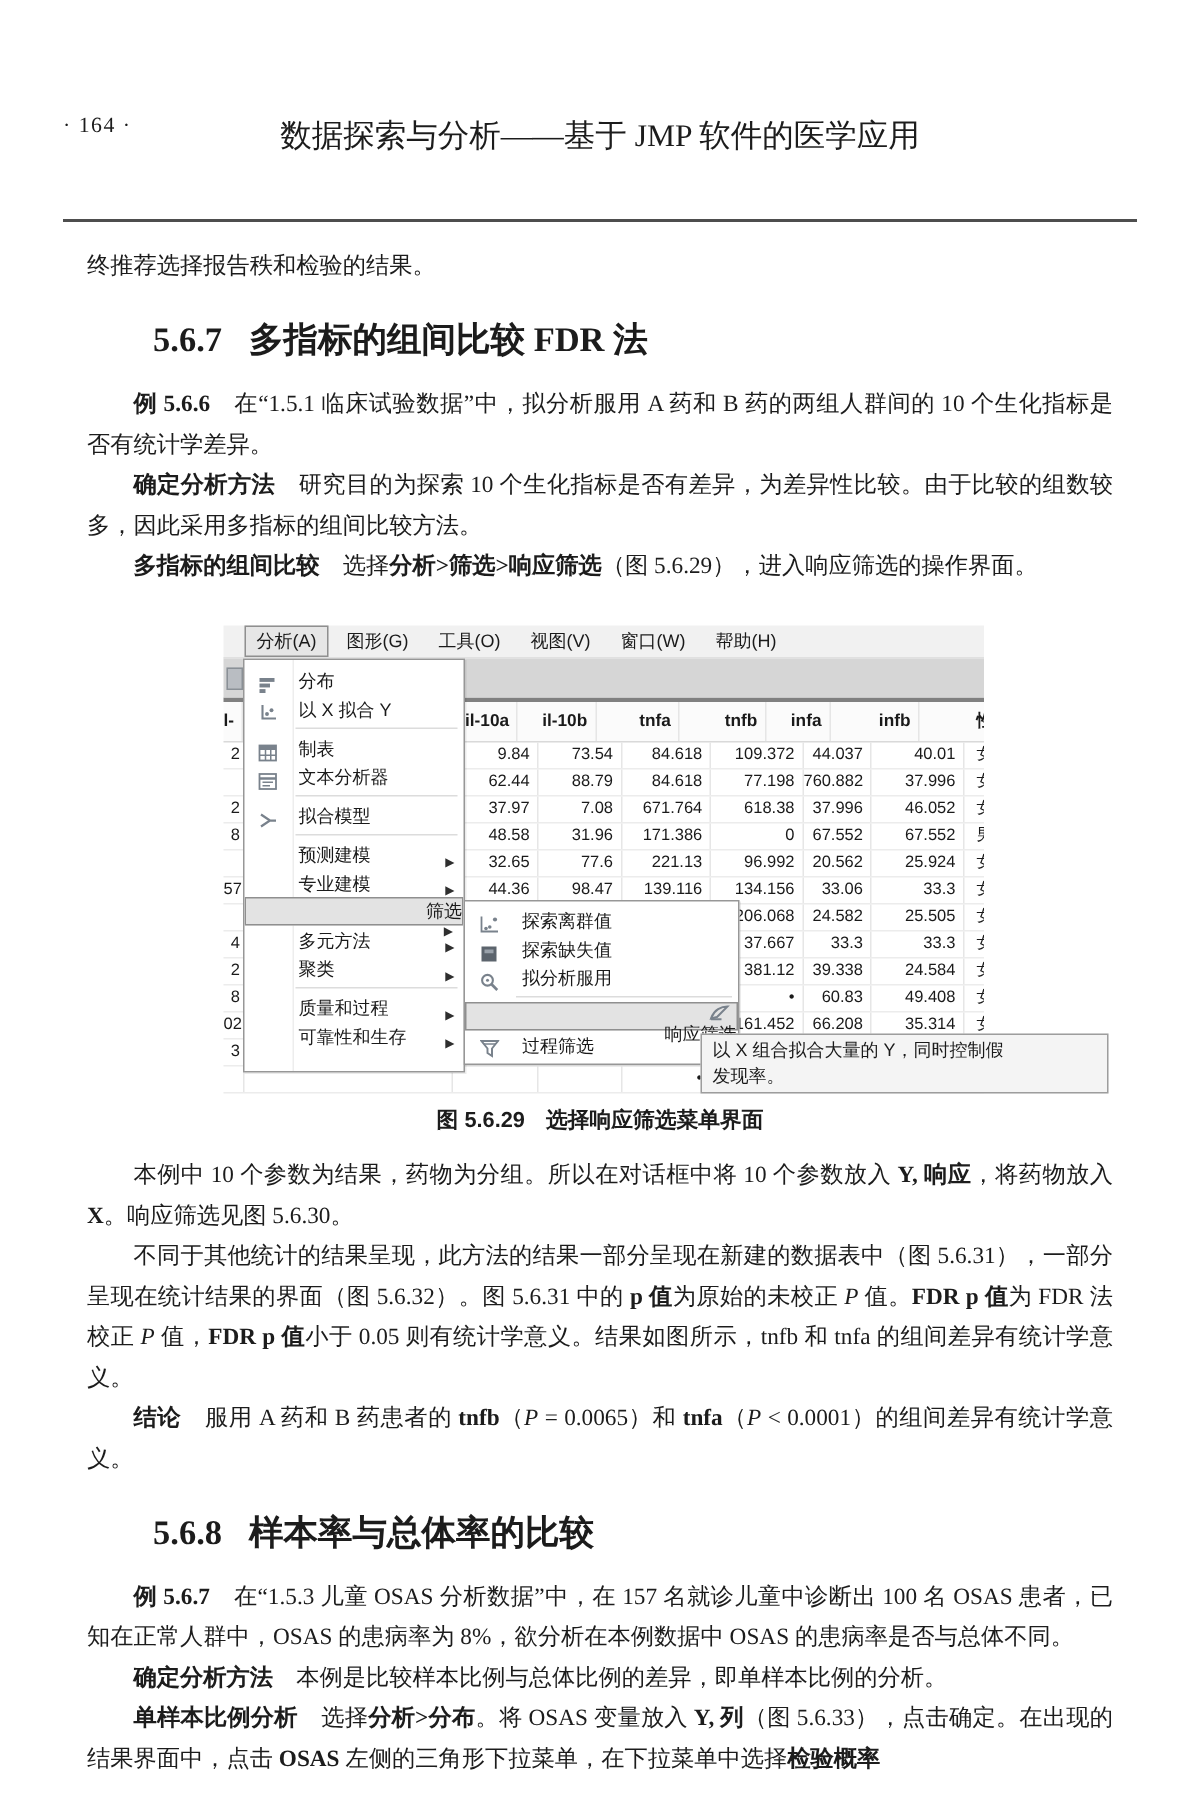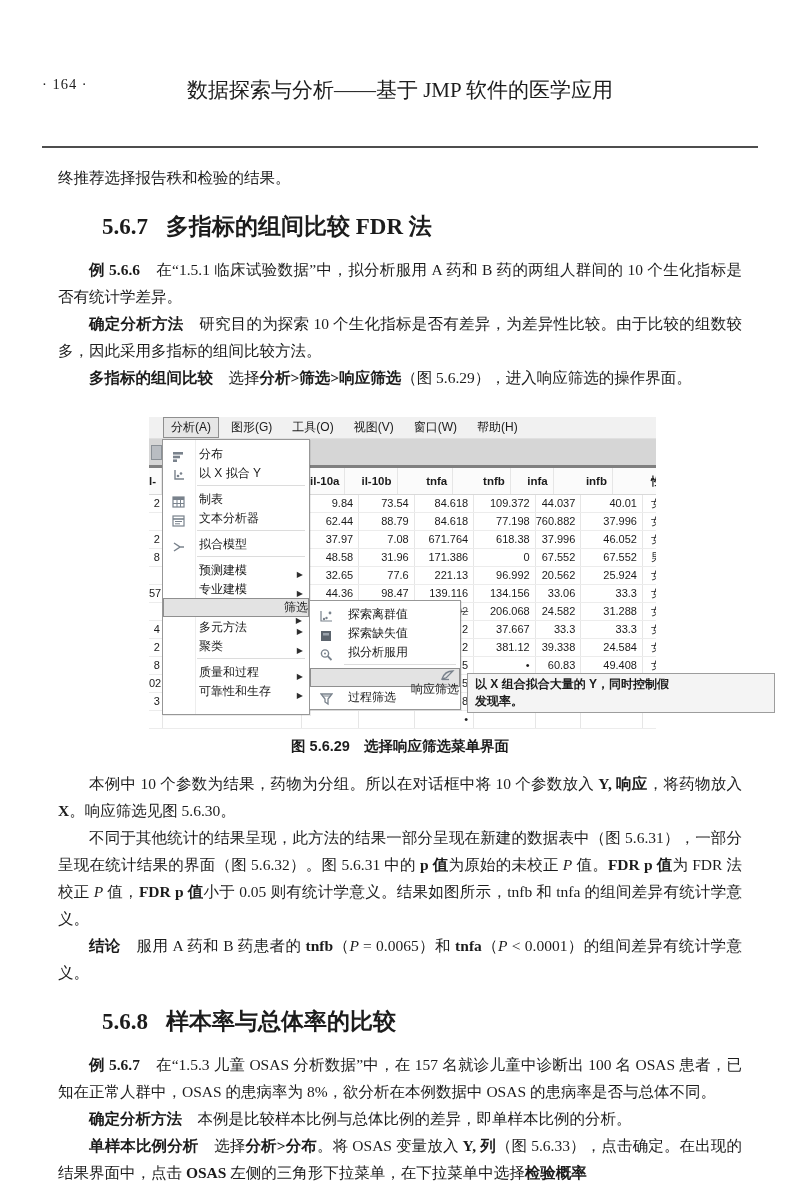--- a/index.html
+++ b/index.html
@@ -67,30 +67,30 @@
   }
   .ddmenu .gutterline{position:absolute;left:32px;top:0;bottom:0;width:1px;background:#ededed;}
   .m-item{position:relative;display:flex;align-items:flex-end;height:19px;font-size:12px;padding-left:4px;}
   .m-icon{width:24px;display:flex;justify-content:center;align-items:center;flex:none;}
   .m-label{padding-left:8px;flex:1;white-space:nowrap;}
   .m-arrow{font-size:8px;color:#2e2e2e;padding-right:6px;}
   .m-sep{height:1px;background:#dcdcdc;margin:3px 4px 3px 34px;}
   .m-item.hl{background:#e3e3e3;border:1px solid #8f8f8f;box-sizing:border-box;flex-direction:column;}
   
   .submenu{
-    position:absolute;left:160px;top:183px;width:152px;background:#ffffff;
+    position:absolute;left:160px;top:183px;width:184px;background:#ffffff;
     border:1px solid #979797;box-sizing:border-box;padding:3px 0;
     box-shadow:1px 1px 0 rgba(0,0,0,0.08);
   }
   .submenu .m-label{padding-left:10px;}
   
   .jmp-tooltip{
-    position:absolute;left:318px;top:256px;width:308px;height:40px;background:#f4f4f4;
+    position:absolute;left:318px;top:272px;width:272px;height:40px;background:#f4f4f4;
     border:1.5px solid #9d9d9d;box-sizing:border-box;font-size:12px;line-height:17px;
-    padding:2px 7px;z-index:30;font-weight:bold;
+    padding:2px 7px;z-index:30;
   }
   .caption{
     text-align:center;font-size:14.5px;font-weight:bold;margin-top:20px;
     font-family:"Liberation Sans","DejaVu Sans",sans-serif;
   }
   .caption .cap-label{margin-right:14px;}
 </style>
 </head>
 <body>
 
@@ -208,21 +208,21 @@
                 <div class="g-cell c8">女</div>
               </div>
               <div class="g-row">
                 <div class="g-cell c0"></div>
                 <div class="g-cell c1"></div>
                 <div class="g-cell c2 struck">145.06</div>
                 <div class="g-cell c3 struck">115.87</div>
                 <div class="g-cell c4 struck">258.092</div>
                 <div class="g-cell c5">206.068</div>
                 <div class="g-cell c6">24.582</div>
-                <div class="g-cell c7">31.288</div>
+                <div class="g-cell c7">25.505</div>
                 <div class="g-cell c8">女</div>
               </div>
               <div class="g-row">
                 <div class="g-cell c0">4</div>
                 <div class="g-cell c1"></div>
                 <div class="g-cell c2"></div>
                 <div class="g-cell c3"></div>
                 <div class="g-cell c4">2</div>
                 <div class="g-cell c5">37.667</div>
                 <div class="g-cell c6">33.3</div>

